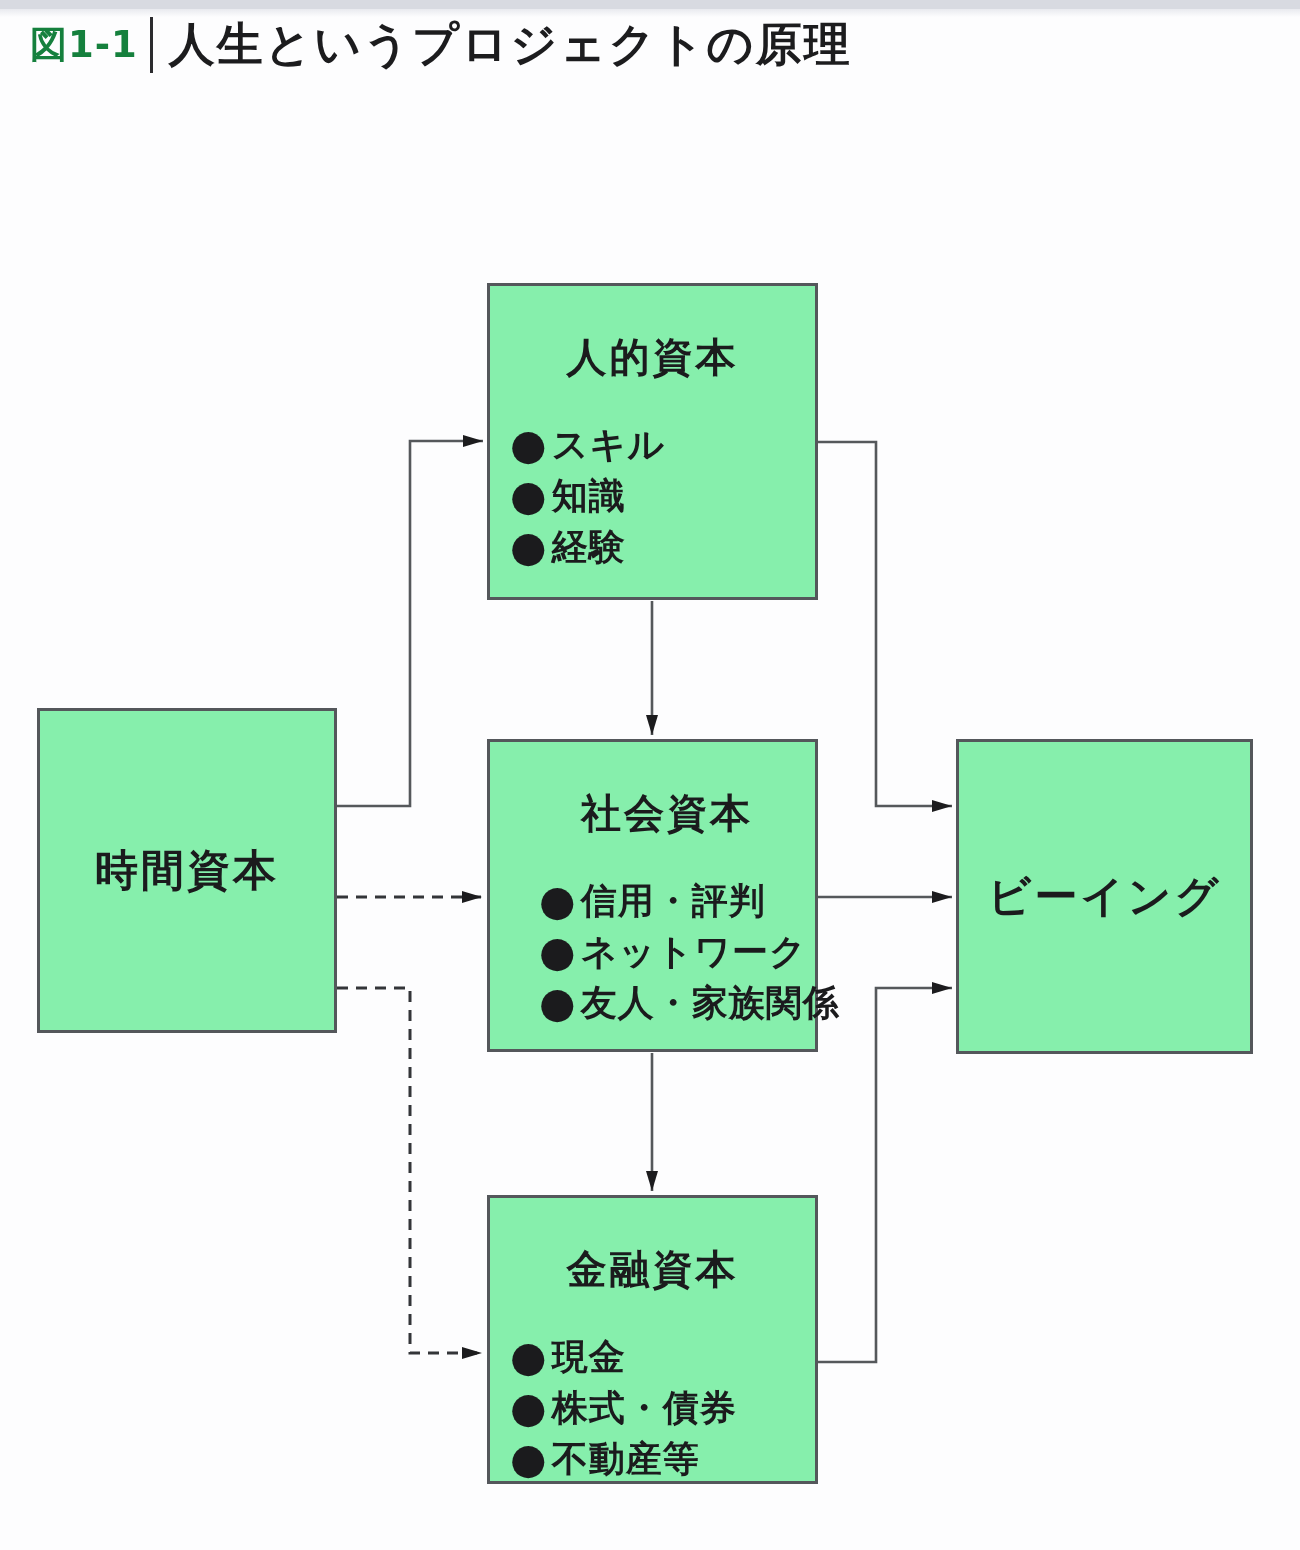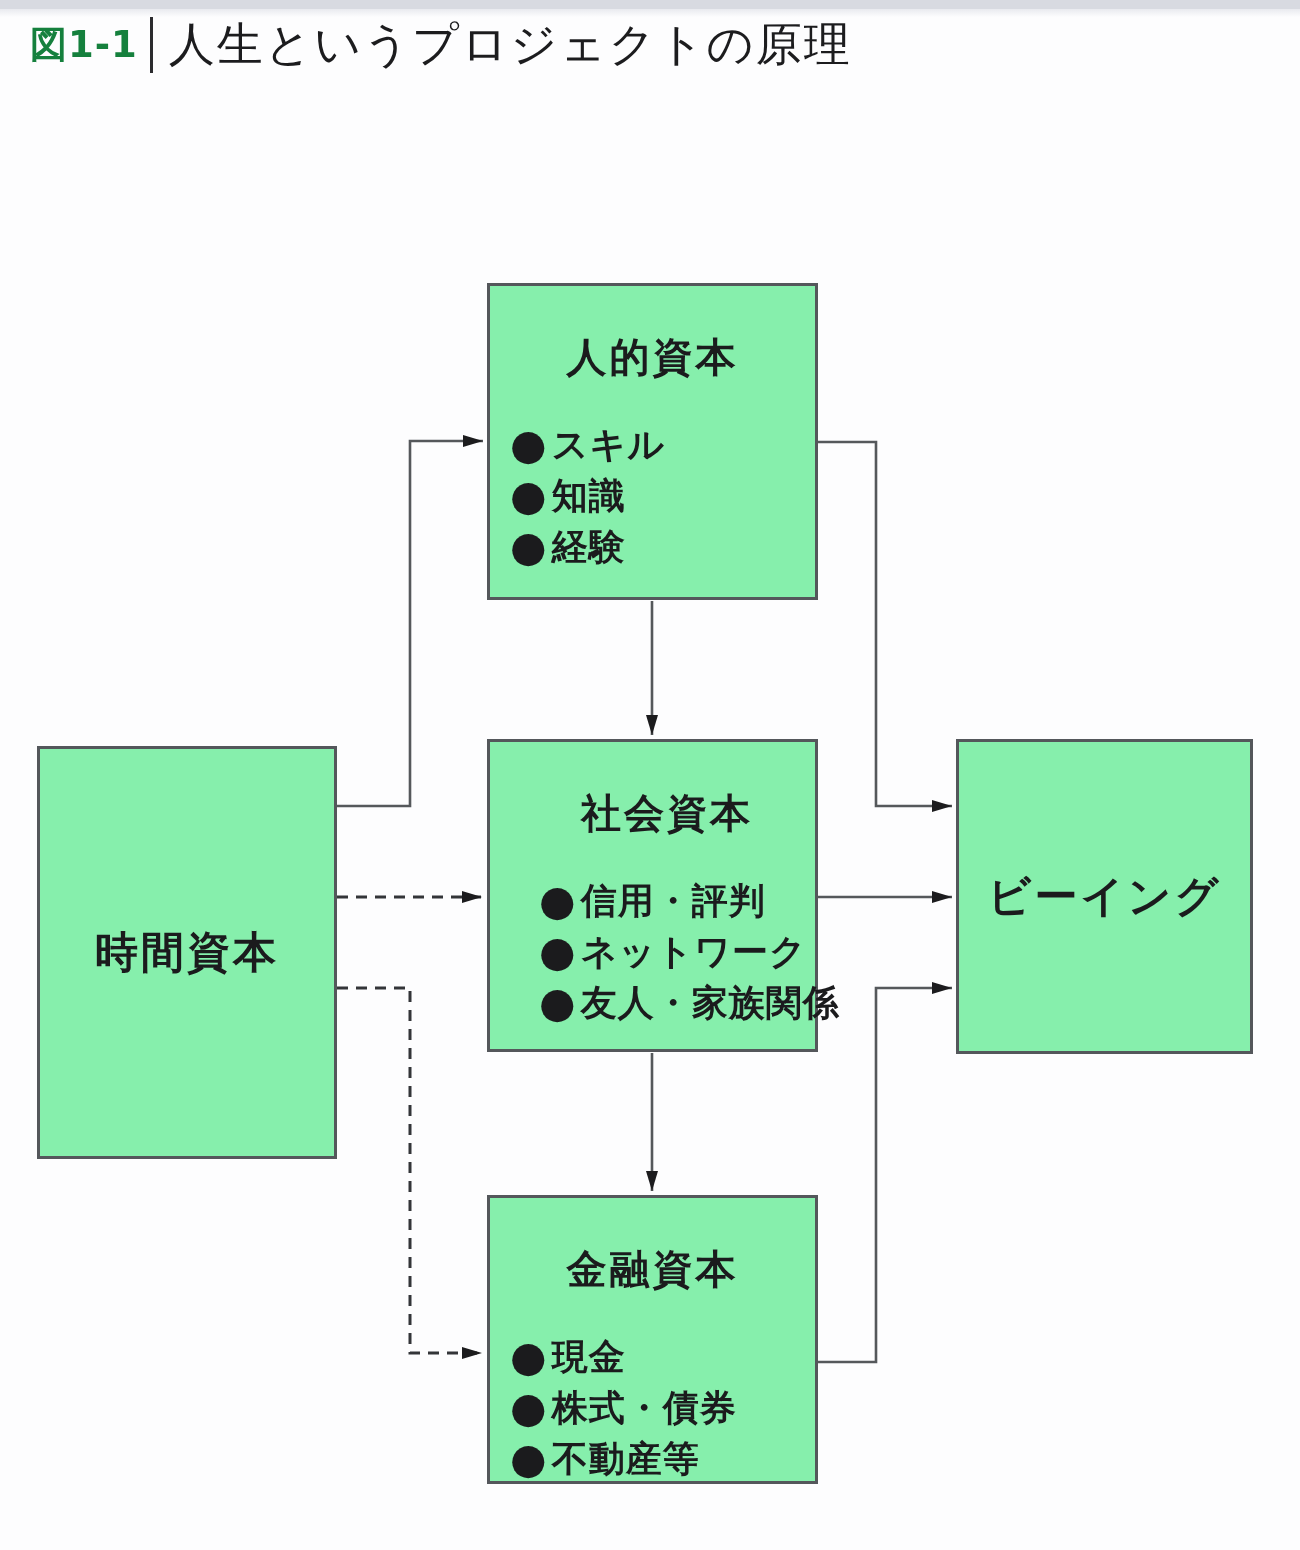--- a/index.html
+++ b/index.html
@@ -25,21 +25,21 @@
     display:flex;align-items:center;
   }
   .fig-label{
     font-size:37px;font-weight:bold;letter-spacing:1px;color:#15803d;
   }
   .fig-divider{
     width:3px;height:56px;background:#2b2b2e;
     margin:0 16px 0 12px;
   }
   .fig-title{
-    font-size:46px;font-weight:normal;letter-spacing:2px;color:#1c1c1e;
+    font-size:46px;font-weight:bold;letter-spacing:2px;color:#1c1c1e;
   }
   svg.connectors{position:absolute;left:0;top:0;z-index:1;}
   .edge{fill:none;stroke:#55585b;stroke-width:2.6px;}
   .edge.dashed{stroke:#333538;stroke-width:3px;stroke-dasharray:11 8;}
   .node{
     position:absolute;z-index:2;
     background:#86efac;
     border:3px solid #54575b;
     box-sizing:border-box;
   }
@@ -55,21 +55,21 @@
     letter-spacing:3px;margin-top:44px;
   }
   .cap-items{margin:34px 0 0 20px;}
   .cap-item{
     display:flex;align-items:center;
     font-size:36px;font-weight:bold;line-height:51px;
     letter-spacing:1px;white-space:nowrap;
   }
   .bullet{font-size:42px;margin-right:4px;line-height:51px;}
   
-  .node-time{left:37px;top:746px;width:300px;height:413px;}
+  .node-time{left:37px;top:708px;width:300px;height:325px;}
   .node-human{left:487px;top:283px;width:331px;height:317px;}
   .node-social{left:487px;top:739px;width:331px;height:313px;padding-left:29px;}
   .node-financial{left:487px;top:1195px;width:331px;height:289px;}
   .node-wellbeing{left:956px;top:739px;width:297px;height:315px;}
 </style>
 </head>
 <body>
 
 <div class="canvas">
 

